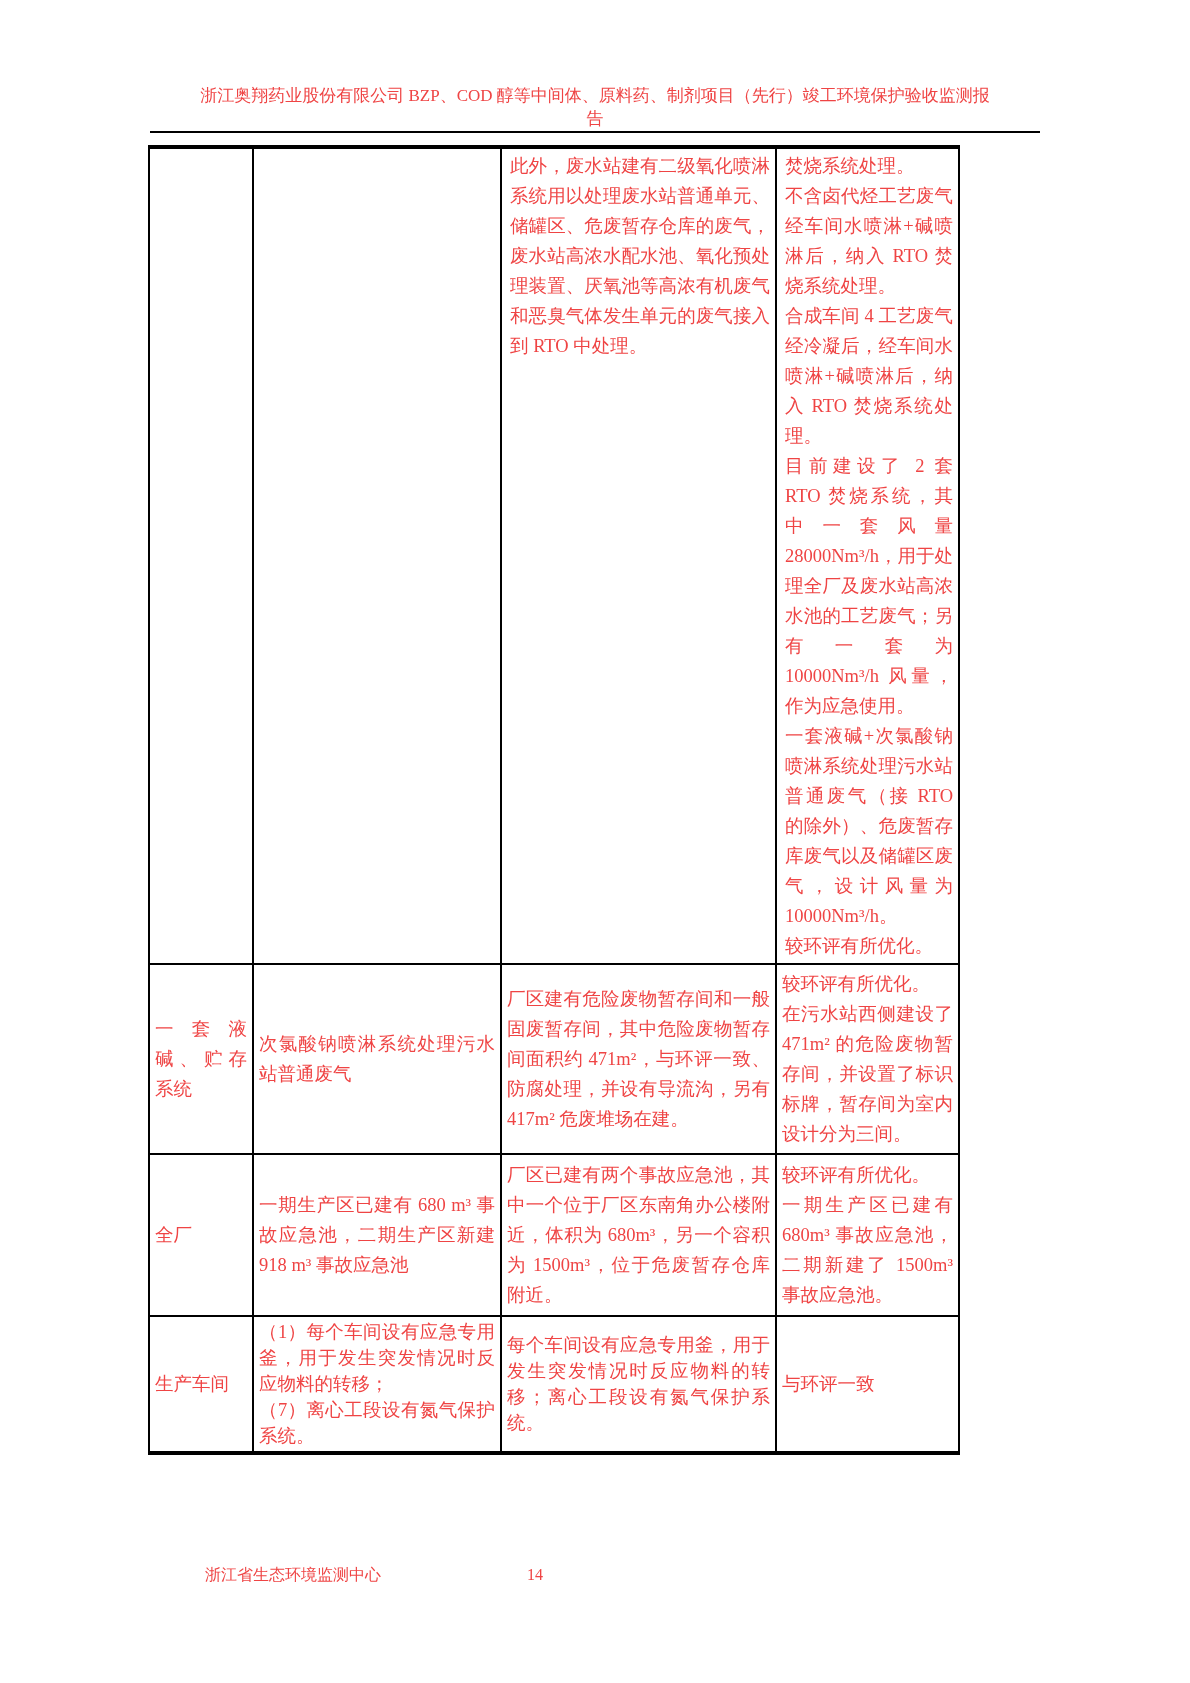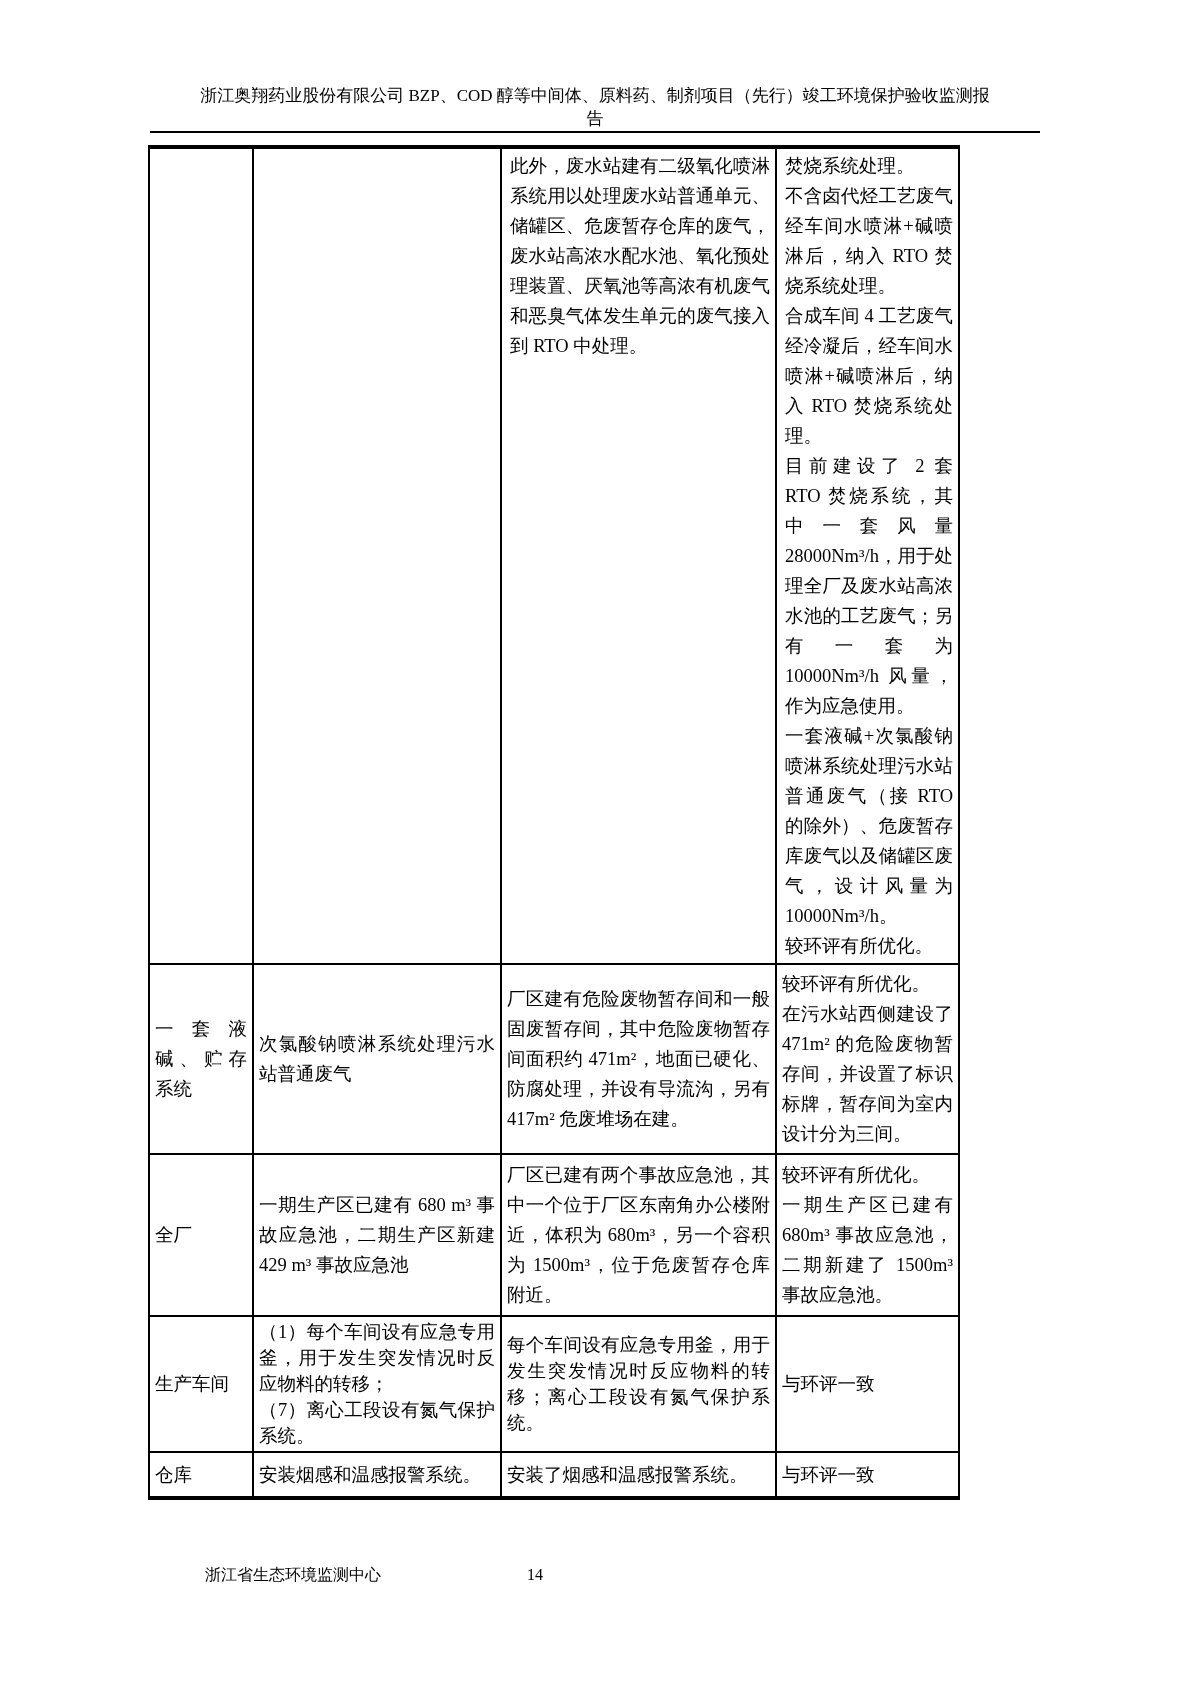--- a/index.html
+++ b/index.html
@@ -6,21 +6,21 @@
     margin: 0;
     padding: 0;
     background: #ffffff;
   }
   .page {
     position: relative;
     width: 1190px;
     height: 1683px;
     background: #ffffff;
     font-family: "Liberation Serif", "DejaVu Serif", serif;
-    color: #000000;
+    color: #ef4444;
     overflow: hidden;
   }
   .doc-header {
     position: absolute;
     top: 84px;
     left: 150px;
     width: 890px;
     text-align: center;
     font-size: 17px;
     line-height: 23px;
@@ -114,42 +114,36 @@
         <td>焚烧系统处理。
 不含卤代烃工艺废气经车间水喷淋+碱喷淋后，纳入 RTO 焚烧系统处理。
 合成车间 4 工艺废气经冷凝后，经车间水喷淋+碱喷淋后，纳入 RTO 焚烧系统处理。
 目前建设了 2 套 RTO 焚烧系统，其中一套风量 28000Nm³/h，用于处理全厂及废水站高浓水池的工艺废气；另有一套为 10000Nm³/h 风量，作为应急使用。
 一套液碱+次氯酸钠喷淋系统处理污水站普通废气（接 RTO 的除外）、危废暂存库废气以及储罐区废气，设计风量为 10000Nm³/h。
 较环评有所优化。</td>
       </tr>
       <tr style="height:190px;">
         <td class="cat">一套液碱、贮存系统</td>
         <td>次氯酸钠喷淋系统处理污水站普通废气</td>
-        <td>厂区建有危险废物暂存间和一般固废暂存间，其中危险废物暂存间面积约 471m²，地面已硬化、防腐处理，并设有导流沟，另有 417m² 危废堆场在建。</td>
+        <td>厂区建有危险废物暂存间和一般固废暂存间，其中危险废物暂存间面积约 471m²，与环评一致、防腐处理，并设有导流沟，另有 417m² 危废堆场在建。</td>
         <td>较环评有所优化。
 在污水站西侧建设了471m² 的危险废物暂存间，并设置了标识标牌，暂存间为室内设计分为三间。</td>
       </tr>
       <tr style="height:162px;">
         <td class="cat">全厂</td>
-        <td>一期生产区已建有 680 m³ 事故应急池，二期生产区新建 429 m³ 事故应急池</td>
+        <td>一期生产区已建有 680 m³ 事故应急池，二期生产区新建 918 m³ 事故应急池</td>
         <td>厂区已建有两个事故应急池，其中一个位于厂区东南角办公楼附近，体积为 680m³，另一个容积为 1500m³，位于危废暂存仓库附近。</td>
         <td>较环评有所优化。
 一期生产区已建有680m³ 事故应急池，二期新建了 1500m³ 事故应急池。</td>
       </tr>
       <tr class="row-workshop" style="height:136px;">
         <td class="cat">生产车间</td>
         <td>（1）每个车间设有应急专用釜，用于发生突发情况时反应物料的转移；
 （7）离心工段设有氮气保护系统。</td>
         <td>每个车间设有应急专用釜，用于发生突发情况时反应物料的转移；离心工段设有氮气保护系统。</td>
-        <td class="center-text">与环评一致</td>
-      </tr>
-      <tr style="height:46px;">
-        <td class="cat">仓库</td>
-        <td>安装烟感和温感报警系统。</td>
-        <td>安装了烟感和温感报警系统。</td>
         <td class="center-text">与环评一致</td>
       </tr>
     </tbody>
   </table>
 
   <div class="footer">
     <span class="org">浙江省生态环境监测中心</span>
     <span class="pagenum">14</span>
   </div>
 

